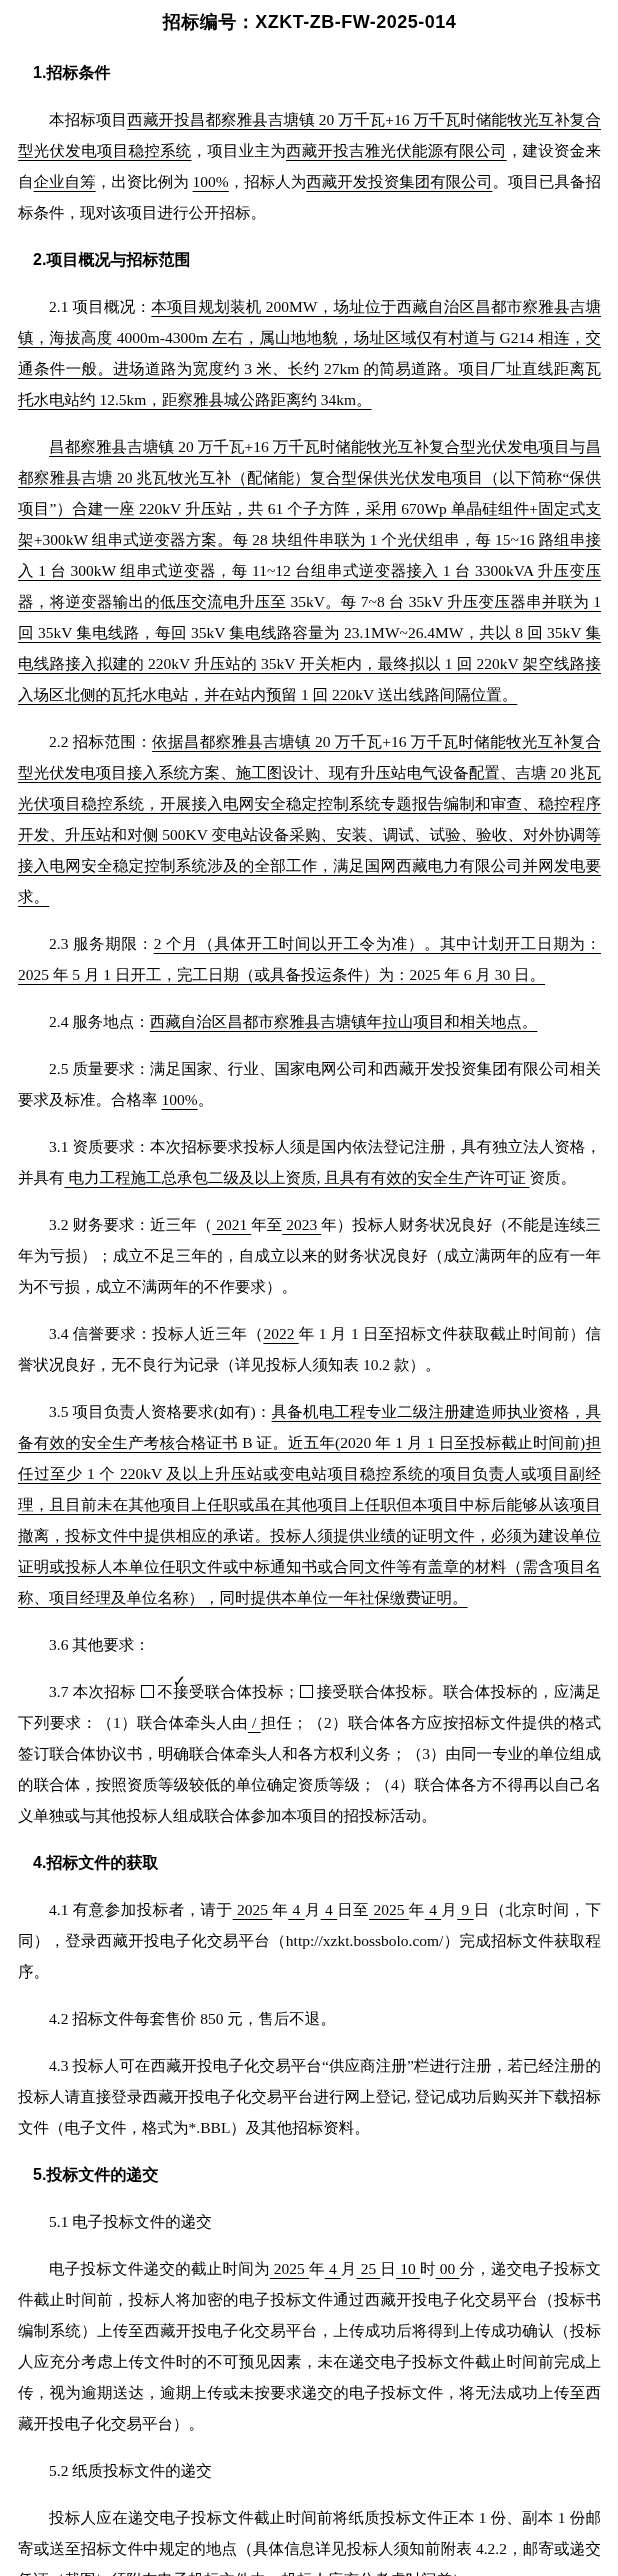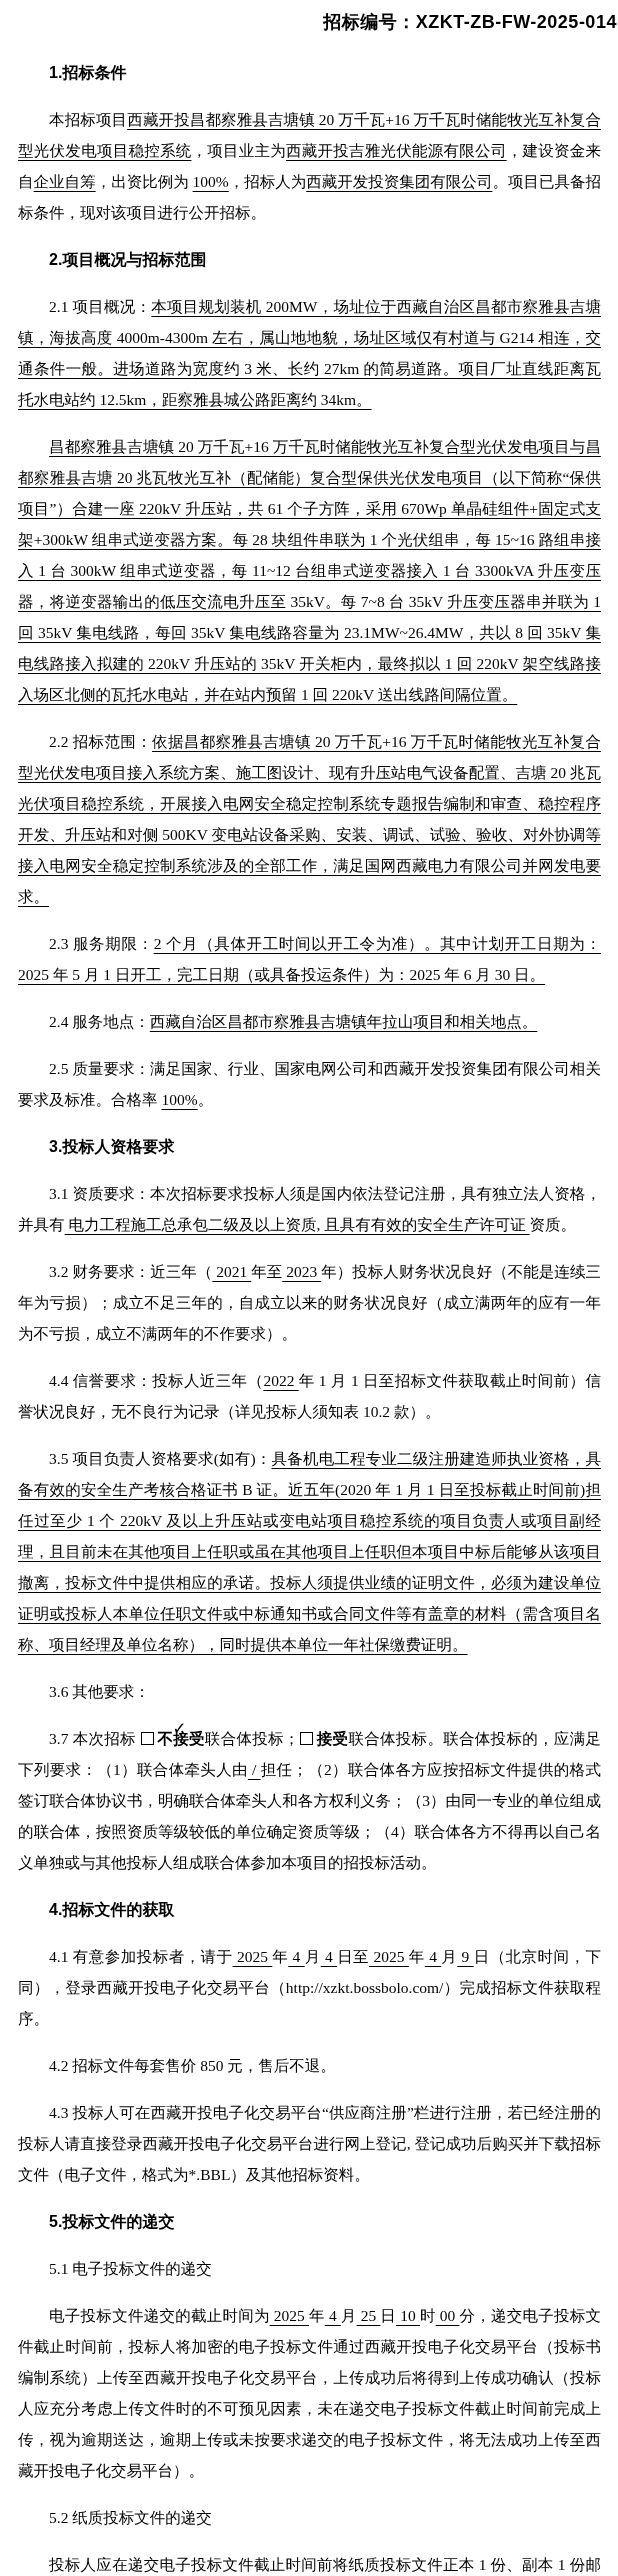--- a/index.html
+++ b/index.html
@@ -8,47 +8,47 @@
     width:619px;
     box-sizing:border-box;
     padding:8.2px 2.1px 0 2.1px;
     font-family:"Liberation Serif","DejaVu Serif",serif;
     font-size:15.5px;
     line-height:31px;
     color:#000;
   }
   .doc-title{
     margin:3.1px 0 23px 0;
-    text-align:right;
+    text-align:center;
     font-family:"Liberation Sans","DejaVu Sans",sans-serif;
     font-size:18px;
     font-weight:bold;
     line-height:1.25;
     letter-spacing:0.5px;
   }
   .sec-heading{
-    margin:16px;
+    margin:0;
     font-family:"Liberation Sans","DejaVu Sans",sans-serif;
     font-size:16px;
     font-weight:bold;
     line-height:31px;
     text-indent:31px;
   }
   .para{
     margin:16px;
     text-indent:31px;
     text-align:justify;
   }
   .u{
     text-decoration:underline;
     text-underline-offset:3.6px;
     text-decoration-thickness:1px;
   }
   .b{
-    font-weight:bold;
+    font-weight:normal;
     font-family:"Liberation Sans","DejaVu Sans",sans-serif;
   }
   .cbx{
     display:inline-block;
     width:13px;height:13px;
     border:1.5px solid #000;
     box-sizing:border-box;
     vertical-align:-1px;
     margin:0 3.1px 0 1px;
     position:relative;
@@ -72,24 +72,23 @@
       <h1 class="doc-title">招标编号：XZKT-ZB-FW-2025-014</h1>
       <h2 class="sec-heading">1.招标条件</h2>
       <p class="para"><span>本招标项目</span><span class="u">西藏开投昌都察雅县吉塘镇 20 万千瓦+16 万千瓦时储能牧光互补复合型光伏发电项目稳控系统</span><span>，项目业主为</span><span class="u">西藏开投吉雅光伏能源有限公司</span><span>，建设资金来自</span><span class="u">企业自筹</span><span>，出资比例为 </span><span class="u">100%</span><span>，招标人为</span><span class="u">西藏开发投资集团有限公司</span><span>。项目已具备招标条件，现对该项目进行公开招标。</span></p>
       <h2 class="sec-heading">2.项目概况与招标范围</h2>
       <p class="para"><span>2.1 项目概况：</span><span class="u">本项目规划装机 200MW，场址位于西藏自治区昌都市察雅县吉塘镇，海拔高度 4000m-4300m 左右，属山地地貌，场址区域仅有村道与 G214 相连，交通条件一般。进场道路为宽度约 3 米、长约 27km 的简易道路。项目厂址直线距离瓦托水电站约 12.5km，距察雅县城公路距离约 34km。</span></p>
       <p class="para"><span class="u">昌都察雅县吉塘镇 20 万千瓦+16 万千瓦时储能牧光互补复合型光伏发电项目与昌都察雅县吉塘 20 兆瓦牧光互补（配储能）复合型保供光伏发电项目（以下简称“保供项目”）合建一座 220kV 升压站，共 61 个子方阵，采用 670Wp 单晶硅组件+固定式支架+300kW 组串式逆变器方案。每 28 块组件串联为 1 个光伏组串，每 15~16 路组串接入 1 台 300kW 组串式逆变器，每 11~12 台组串式逆变器接入 1 台 3300kVA 升压变压器，将逆变器输出的低压交流电升压至 35kV。每 7~8 台 35kV 升压变压器串并联为 1 回 35kV 集电线路，每回 35kV 集电线路容量为 23.1MW~26.4MW，共以 8 回 35kV 集电线路接入拟建的 220kV 升压站的 35kV 开关柜内，最终拟以 1 回 220kV 架空线路接入场区北侧的瓦托水电站，并在站内预留 1 回 220kV 送出线路间隔位置。</span></p>
       <p class="para"><span>2.2 招标范围：</span><span class="u">依据昌都察雅县吉塘镇 20 万千瓦+16 万千瓦时储能牧光互补复合型光伏发电项目接入系统方案、施工图设计、现有升压站电气设备配置、吉塘 20 兆瓦光伏项目稳控系统，开展接入电网安全稳定控制系统专题报告编制和审查、稳控程序开发、升压站和对侧 500KV 变电站设备采购、安装、调试、试验、验收、对外协调等接入电网安全稳定控制系统涉及的全部工作，满足国网西藏电力有限公司并网发电要求。</span></p>
       <p class="para"><span>2.3 服务期限：</span><span class="u">2 个月（具体开工时间以开工令为准）。其中计划开工日期为：2025 年 5 月 1 日开工，完工日期（或具备投运条件）为：2025 年 6 月 30 日。</span></p>
       <p class="para"><span>2.4 服务地点：</span><span class="u">西藏自治区昌都市察雅县吉塘镇年拉山项目和相关地点。</span></p>
       <p class="para"><span>2.5 质量要求：满足国家、行业、国家电网公司和西藏开发投资集团有限公司相关要求及标准。合格率 </span><span class="u">100%</span><span>。</span></p>
-      <h2 class="sec-heading">3.投标人资格要求</h2>
       <p class="para"><span>3.1 资质要求：本次招标要求投标人须是国内依法登记注册，具有独立法人资格，并具有</span><span class="u"> 电力工程施工总承包二级及以上资质, 且具有有效的安全生产许可证 </span><span>资质。</span></p>
       <p class="para"><span>3.2 财务要求：近三年（</span><span class="u"> 2021 </span><span>年至</span><span class="u"> 2023 </span><span>年）投标人财务状况良好（不能是连续三年为亏损）；成立不足三年的，自成立以来的财务状况良好（成立满两年的应有一年为不亏损，成立不满两年的不作要求）。</span></p>
-      <p class="para"><span>4.4 信誉要求：投标人近三年（</span><span class="u">2022 </span><span>年 1 月 1 日至招标文件获取截止时间前）信誉状况良好，无不良行为记录（详见投标人须知表 10.2 款）。</span></p>
+      <p class="para"><span>3.4 信誉要求：投标人近三年（</span><span class="u">2022 </span><span>年 1 月 1 日至招标文件获取截止时间前）信誉状况良好，无不良行为记录（详见投标人须知表 10.2 款）。</span></p>
       <p class="para"><span>3.5 项目负责人资格要求(如有)：</span><span class="u">具备机电工程专业二级注册建造师执业资格，具备有效的安全生产考核合格证书 B 证。近五年(2020 年 1 月 1 日至投标截止时间前)担任过至少 1 个 220kV 及以上升压站或变电站项目稳控系统的项目负责人或项目副经理，且目前未在其他项目上任职或虽在其他项目上任职但本项目中标后能够从该项目撤离，投标文件中提供相应的承诺。投标人须提供业绩的证明文件，必须为建设单位证明或投标人本单位任职文件或中标通知书或合同文件等有盖章的材料（需含项目名称、项目经理及单位名称），同时提供本单位一年社保缴费证明。</span></p>
       <p class="para"><span>3.6 其他要求：</span></p>
       <p class="para"><span>3.7 本次招标 </span><span class="cbx checked"></span><span class="b">不接受</span><span>联合体投标；</span><span class="cbx"></span><span class="b">接受</span><span>联合体投标。联合体投标的，应满足下列要求：（1）联合体牵头人由</span><span class="u">  /  </span><span>担任；（2）联合体各方应按招标文件提供的格式签订联合体协议书，明确联合体牵头人和各方权利义务；（3）由同一专业的单位组成的联合体，按照资质等级较低的单位确定资质等级；（4）联合体各方不得再以自己名义单独或与其他投标人组成联合体参加本项目的招投标活动。</span></p>
       <h2 class="sec-heading">4.招标文件的获取</h2>
       <p class="para"><span>4.1 有意参加投标者，请于</span><span class="u"> 2025 </span><span>年</span><span class="u"> 4 </span><span>月</span><span class="u"> 4 </span><span>日至</span><span class="u"> 2025 </span><span>年</span><span class="u">  4  </span><span>月</span><span class="u"> 9  </span><span>日（北京时间，下同），登录西藏开投电子化交易平台（http://xzkt.bossbolo.com/）完成招标文件获取程序。</span></p>
       <p class="para"><span>4.2 招标文件每套售价 850 元，售后不退。</span></p>
       <p class="para"><span>4.3 投标人可在西藏开投电子化交易平台“供应商注册”栏进行注册，若已经注册的投标人请直接登录西藏开投电子化交易平台进行网上登记, 登记成功后购买并下载招标文件（电子文件，格式为*.BBL）及其他招标资料。</span></p>
       <h2 class="sec-heading">5.投标文件的递交</h2>
       <p class="para"><span>5.1 电子投标文件的递交</span></p>
       <p class="para"><span>电子投标文件递交的截止时间为</span><span class="u"> 2025 </span><span>年</span><span class="u"> 4 </span><span>月</span><span class="u"> 25 </span><span>日</span><span class="u"> 10 </span><span>时</span><span class="u"> 00 </span><span>分，递交电子投标文件截止时间前，投标人将加密的电子投标文件通过西藏开投电子化交易平台（投标书编制系统）上传至西藏开投电子化交易平台，上传成功后将得到上传成功确认（投标人应充分考虑上传文件时的不可预见因素，未在递交电子投标文件截止时间前完成上传，视为逾期送达，逾期上传或未按要求递交的电子投标文件，将无法成功上传至西藏开投电子化交易平台）。</span></p>

